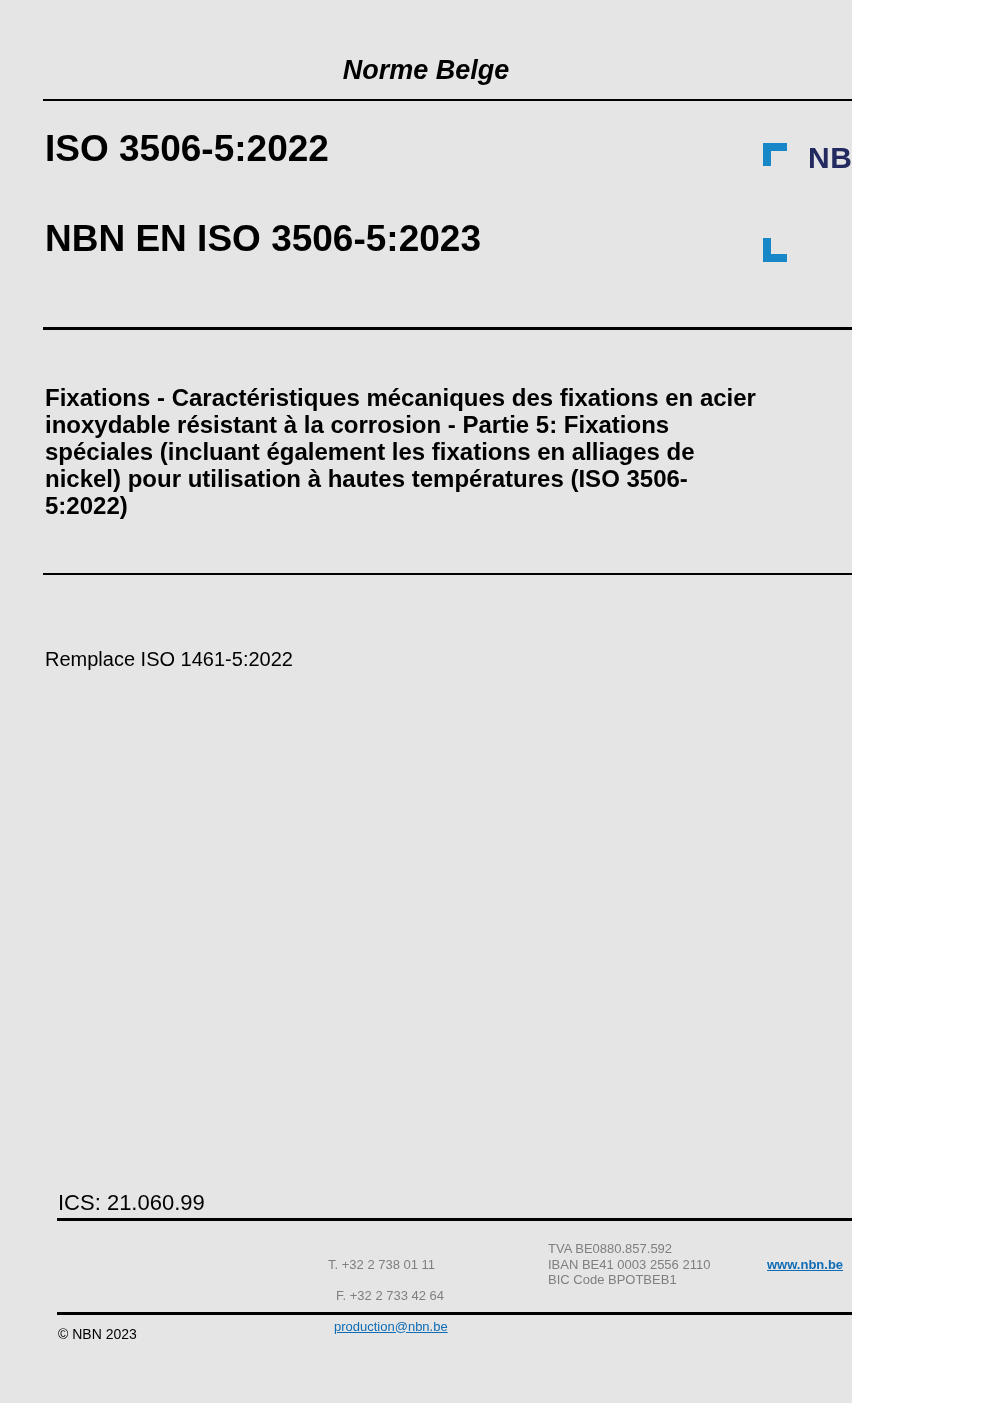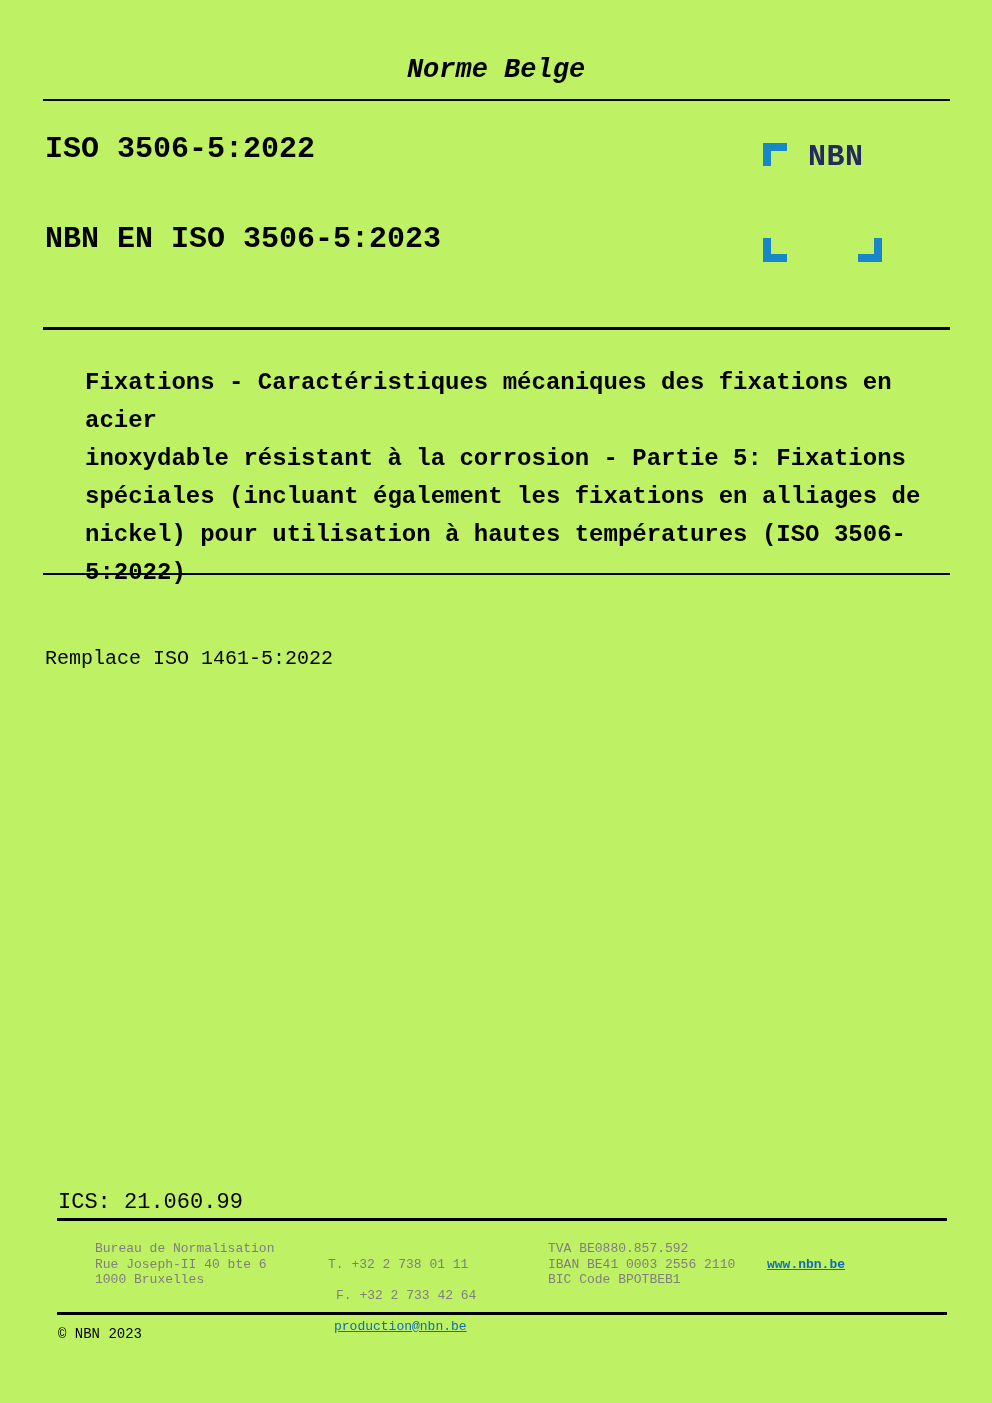--- a/index.html
+++ b/index.html
@@ -1,22 +1,22 @@
 <!DOCTYPE html>
 <html style="--brand-blue: #1787C8; --brand-navy: #232A60; --link-blue: #0F6CB5; --footer-gray: #7F7F7F;"><head>
 <meta charset="utf-8">
 <style>
   * { margin: 0; padding: 0; box-sizing: border-box; }
   html, body { background: #ffffff; }
   .page {
     position: relative;
-    width: 992px;
+    width: 852px;
     height: 1403px;
-    background: #bef264;
-    font-family: Liberation Mono, monospace;
+    background: #e5e5e5;
+    font-family: Liberation Sans, sans-serif;
     color: #000000;
     overflow: hidden;
   }
   .rule { position: absolute; background: #000000; }
   .rule-1 { left: 43px; top: 99px;  width: 907px; height: 2px; }
   .rule-2 { left: 43px; top: 327px; width: 907px; height: 3px; }
   .rule-3 { left: 43px; top: 573px; width: 907px; height: 2px; }
   .rule-4 { left: 57px; top: 1218px; width: 890px; height: 3px; }
   .rule-5 { left: 57px; top: 1312px; width: 890px; height: 3px; }
 
@@ -26,21 +26,21 @@
     text-align: center;
     font-size: 27px;
     font-weight: bold;
     font-style: italic;
     line-height: 30px;
   }
 
   .code-line {
     position: absolute;
     left: 45px;
-    font-size: 30px;
+    font-size: 37px;
     font-weight: bold;
     line-height: 32px;
     white-space: nowrap;
   }
   .code-1 { top: 133px; }
   .code-2 { top: 178px; }
   .code-3 { top: 223px; }
 
   .nbn-logo { position: absolute; left: 763px; top: 139px; width: 125px; height: 126px; }
   .nbn-logo .logo-text {
@@ -50,26 +50,25 @@
     letter-spacing: 0.5px;
     text-align: right;
   }
   .bracket { position: absolute; width: 24px; height: 23px; }
   .bracket.tl { left: 0;    top: 4px;  border-top: 8px solid var(--brand-blue, #1787C8);    border-left: 8px solid var(--brand-blue, #1787C8); }
   .bracket.bl { left: 0;    top: 99px; height: 24px; border-bottom: 8px solid var(--brand-blue, #1787C8); border-left: 8px solid var(--brand-blue, #1787C8); }
   .bracket.br { left: 95px; top: 99px; height: 24px; border-bottom: 8px solid var(--brand-blue, #1787C8); border-right: 8px solid var(--brand-blue, #1787C8); }
 
   .subject-title {
     position: absolute;
-    left: 45px; top: 364px; width: 880px;
+    left: 45px; top: 384px; width: 880px;
     font-size: 24px;
     font-weight: bold;
-    line-height: 38px;
+    line-height: 27px;
     white-space: pre-line;
-    margin-left: 40px;
   }
 
   .meta-line {
     position: absolute;
     left: 45px;
     font-size: 20px;
     line-height: 24px;
     white-space: nowrap;
   }
   .valid-from { top: 584px; }
@@ -139,23 +138,20 @@
 5:2022)</div>
 
   <div class="rule rule-3"></div>
 
   <div class="meta-line replaces">Remplace ISO 1461-5:2022</div>
 
   <div class="ics">ICS: 21.060.99</div>
 
   <div class="rule rule-4"></div>
 
-  <div class="footer-col f-col1">Bureau de Normalisation
-Rue Joseph-II 40 bte 6
-1000 Bruxelles</div>
 
   <div class="footer-col f-col2">
     <div>T. +32 2 738 01 11</div>
     <div class="fax">F. +32 2 733 42 64</div>
     <a class="link">production@nbn.be</a>
   </div>
 
   <div class="footer-col f-col3">TVA BE0880.857.592
 IBAN BE41 0003 2556 2110
 BIC Code BPOTBEB1</div>

